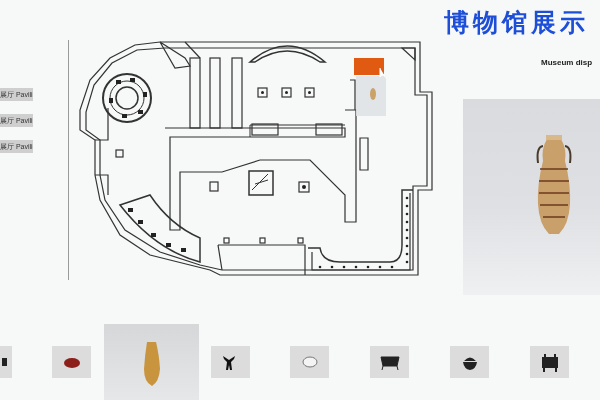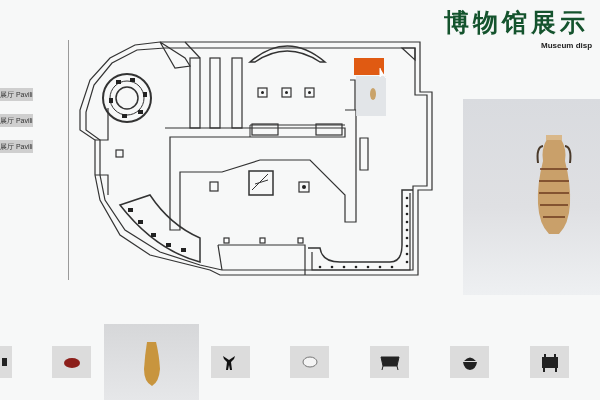--- a/index.html
+++ b/index.html
@@ -4,24 +4,24 @@
 <style>
   html, body { margin:0; padding:0; }
   body {
     width:600px; height:400px; overflow:hidden; position:relative;
     background:#f7f8f8;
     font-family:"Liberation Sans", sans-serif;
   }
   .title {
     position:absolute; left:444px; top:6px;
     font-family:Liberation Serif, serif; font-size:25px; letter-spacing:4px;
-    color:#14532d; font-weight:bold; white-space:nowrap;
+    color:#1d4ed8; font-weight:bold; white-space:nowrap;
   }
   .subtitle {
-    position:absolute; left:541px; top:41px; font-size:8px; color:#222;
+    position:absolute; left:541px; top:58px; font-size:8px; color:#222;
     font-weight:bold; white-space:nowrap;
   }
   .side-labels { position:absolute; left:0; top:88px; }
   .side-label {
     width:33px; height:13px; margin-bottom:13px; background:#cfcfcf;
     color:#333; font-size:7px; line-height:13px; text-align:right; padding-right:1px;
     box-sizing:border-box; overflow:hidden; white-space:nowrap;
   }
   .divider { position:absolute; left:68px; top:40px; width:1px; height:240px; background:#9a9a9a; }
   .plan { position:absolute; left:70px; top:30px; }

